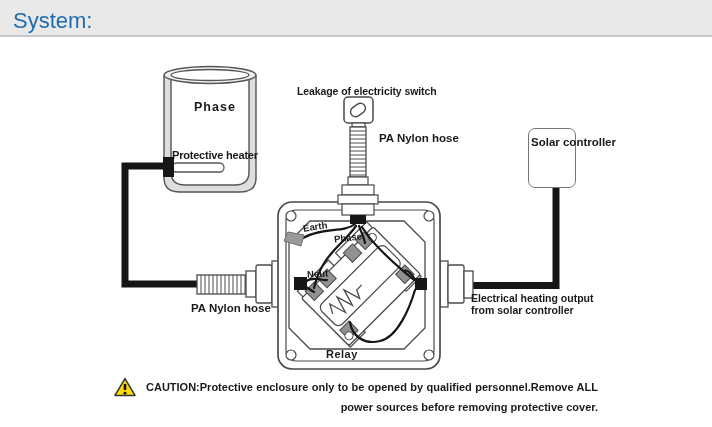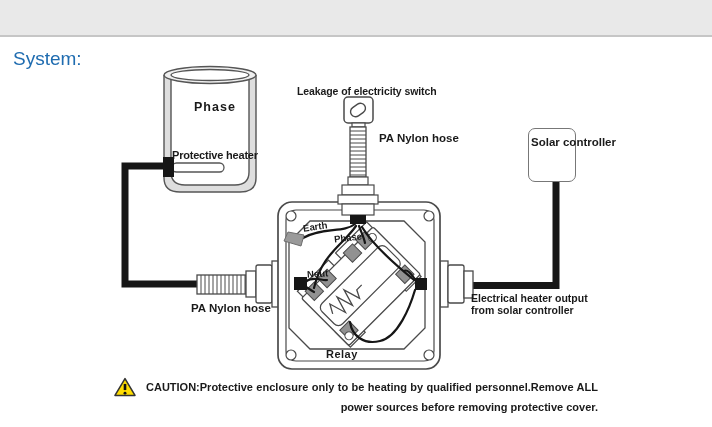--- a/index.html
+++ b/index.html
@@ -7,41 +7,41 @@
   #stage {
     position:relative; width:712px; height:427px; background:#ffffff;
     font-family:"Liberation Sans", sans-serif; overflow:hidden;
   }
   
   #header {
     position:absolute; left:0; top:0; width:712px; height:37px;
     background:#e9e9e9; border-bottom:2px solid #c6c6c6;
   }
   #header .title {
-    position:absolute; left:13px; top:8px; font-size:19px; color:#1f6cb0;margin-top:40px;
+    position:absolute; left:13px; top:8px; font-size:22px; color:#1f6cb0;
   }
   
   #art { position:absolute; left:0; top:0; }
   
   .lbl {
     position:absolute; font-weight:bold; color:#1a1a1a; white-space:nowrap;
     font-family:"Liberation Sans", sans-serif;
   }
   .lbl-tank        { left:194px; top:100px; font-size:12.5px; letter-spacing:1px; }
   .lbl-heater      { left:172px; top:149px; font-size:11px; letter-spacing:-0.2px; }
   .lbl-leakage     { left:297px; top:85px;  font-size:10.5px; letter-spacing:-0.1px; }
   .lbl-pa-top      { left:379px; top:132px; font-size:11.5px; }
   .lbl-pa-left     { left:191px; top:302px; font-size:11.5px; }
   .lbl-earth       { left:303px; top:221px; font-size:9.5px; transform:rotate(-8deg); }
   .lbl-phase       { left:334px; top:232px; font-size:9.5px; transform:rotate(-6deg); }
   .lbl-neut        { left:307px; top:268px; font-size:9.5px; transform:rotate(-4deg); }
   .lbl-relay       { left:326px; top:348px; font-size:11px; letter-spacing:0.5px; }
   
   #solarbox {
-    position:absolute; left:528px; top:128px; width:48px; height:54px;
+    position:absolute; left:528px; top:128px; width:48px; height:60px;
     border:1.6px solid #777; border-radius:7px; background:#fff;
   }
   #solarbox .lbl-solar {
     position:absolute; left:2px; top:6px; font-size:11.5px; font-weight:bold;
     color:#1a1a1a; line-height:1.25; white-space:nowrap;
   }
   #solarbox .lbl-solar span { display:block; }
   .lbl-output {
     position:absolute; left:471px; top:293px; font-size:10.5px; font-weight:bold;
     color:#1a1a1a; line-height:11.5px; white-space:nowrap;
@@ -185,27 +185,27 @@
   <div class="lbl lbl-phase">Phase</div>
   <div class="lbl lbl-neut">Neut</div>
   <div class="lbl lbl-relay">Relay</div>
 
   <div id="solarbox">
     <div class="lbl-solar">
       <span>Solar controller</span>
     </div>
   </div>
   <div class="lbl-output">
-    <div>Electrical heater output</div>
+    <div>Electrical heating output</div>
     <div>from solar controller</div>
   </div>
 
   <div id="caution">
     <svg class="warn-icon" viewBox="0 0 30 26">
       <polygon points="15,2 28,24 2,24" fill="#ffdd00" stroke="#333" stroke-width="2" stroke-linejoin="round"></polygon>
       <line x1="15" y1="9" x2="15" y2="17" stroke="#111" stroke-width="3.4"></line>
       <circle cx="15" cy="21" r="1.9" fill="#111"></circle>
     </svg>
-    <div class="c-line1">CAUTION:Protective enclosure only to be heating by qualified personnel.Remove ALL</div>
+    <div class="c-line1">CAUTION:Protective enclosure only to be opened by qualified personnel.Remove ALL</div>
     <div class="c-line2">power sources before removing protective cover.</div>
   </div>
 
 </div>
 
 </body></html>

